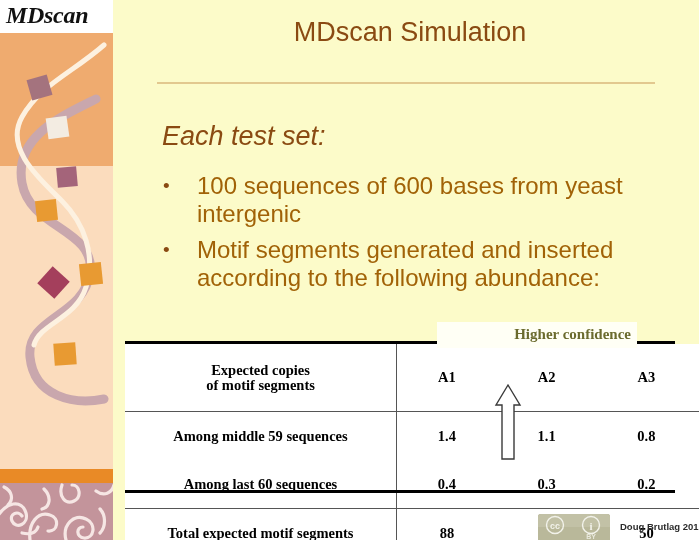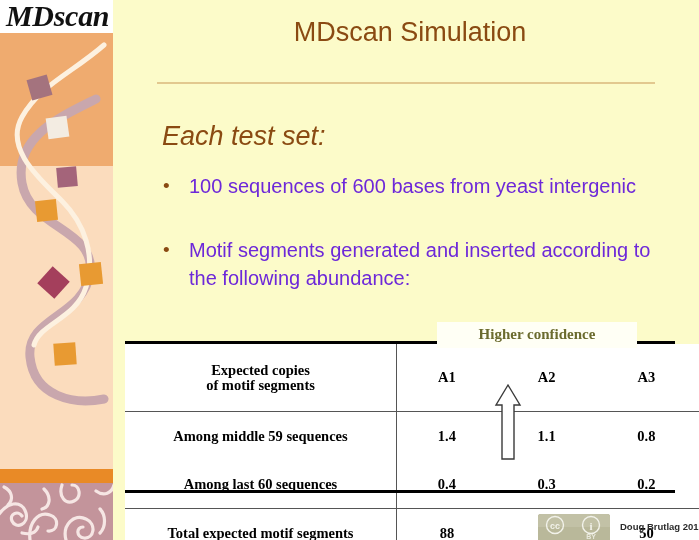--- a/index.html
+++ b/index.html
@@ -32,21 +32,21 @@
     background: #ffffff;
   }
   .sb-logo-text {
     position: absolute;
     left: 6px; top: 0px;
     width: 108px; height: 33px;
     line-height: 31px;
     font-family: "Liberation Serif", serif;
     font-style: italic;
     font-weight: bold;
-    font-size: 30px;
+    font-size: 24px;
     color: #111111;
     letter-spacing: -0.3px;
     white-space: nowrap;
   }
   .sb-top-orange {
     position: absolute;
     left: 0; top: 33px;
     width: 113px; height: 133px;
     background: #efab6f;
   }
@@ -109,24 +109,24 @@
   }
   .bullet-row .dot {
     position: absolute;
     left: 0; top: 0;
     font-size: 19px;
     color: #8a4a12;
     line-height: 28px;
   }
   .bullet-row .btext {
     display: block;
-    margin-left: 26px;
-    font-size: 20px;
+    margin-left: 34px;
+    font-size: 24px;
     line-height: 28px;
-    color: #6d28d9;
+    color: #a16207;
   }
   #bullet-0 { top: 172px; }
   #bullet-1 { top: 236px; }
 
   
   #table-wrap {
     position: absolute;
     left: 125px; top: 344px;
     width: 550px;
     height: 146px;
@@ -175,21 +175,21 @@
     background: #000000;
   }
 
   
   #callout {
     position: absolute;
     left: 437px; top: 322px;
     width: 188px;
     padding: 3px 6px 4px 6px;
     background: #fffff5;
-    text-align: center;
+    text-align: right;
     font-family: "Liberation Serif", serif;
     font-weight: bold;
     font-size: 15px;
     line-height: 19px;
     color: #6b6b2e;
     z-index: 5;
   }
   #arrow {
     position: absolute;
     left: 494px; top: 383px;

